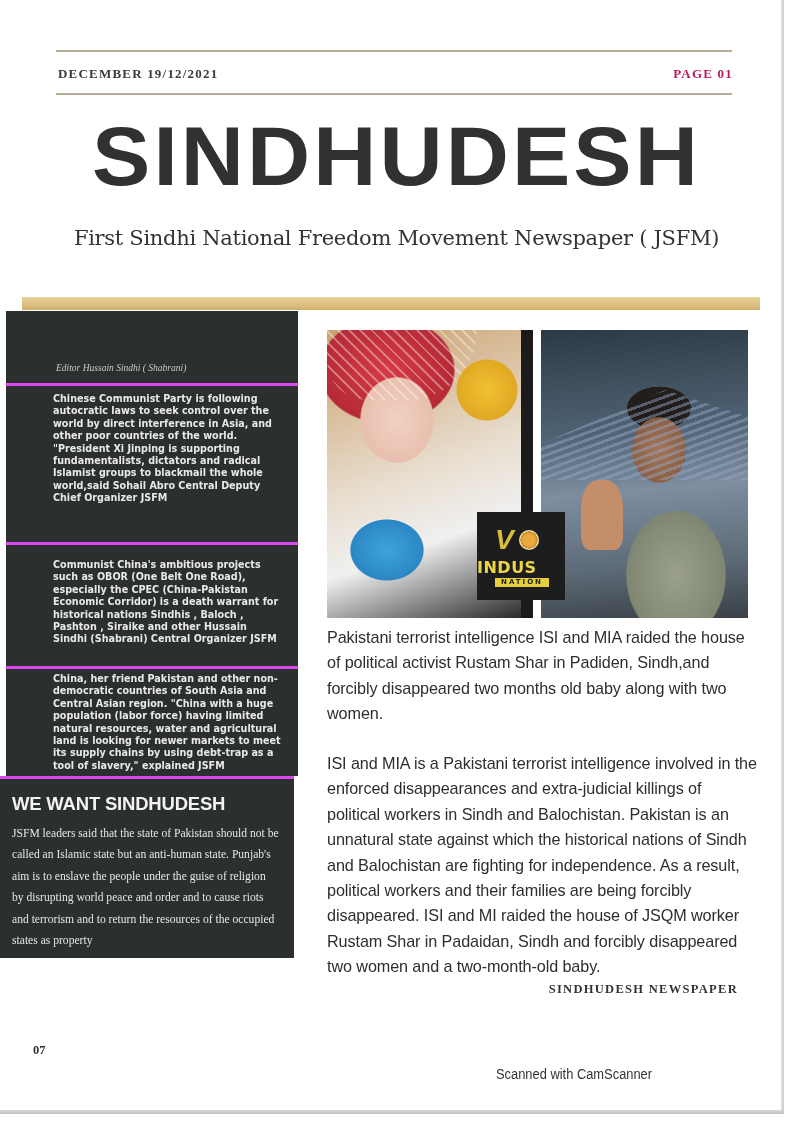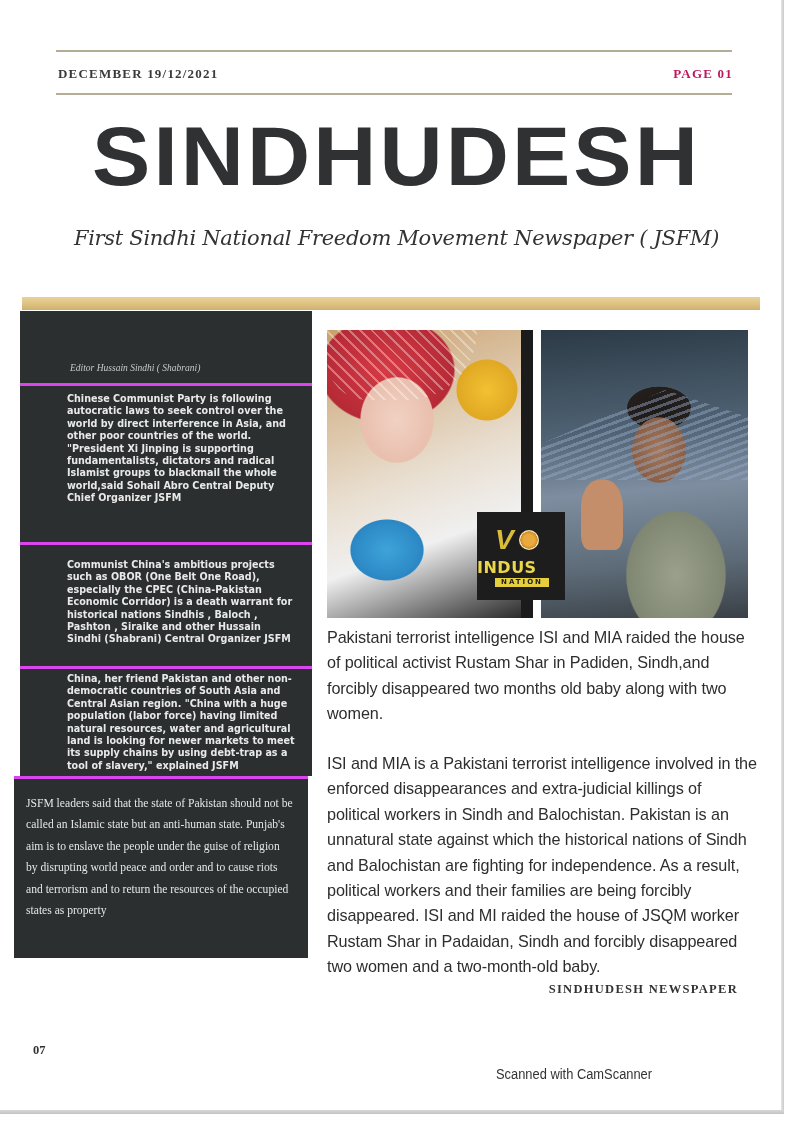--- a/index.html
+++ b/index.html
@@ -10,25 +10,25 @@
     .page-edge-bottom { position: absolute; left: 0; top: 1110px; width: 784px; height: 4px; background: linear-gradient(180deg, #d8d8d8, #c2c2c2); }
 
     .rule { position: absolute; left: 56px; width: 676px; height: 2px; background: #a89f83; opacity: .85; }
     .rule.top { top: 50px; }
     .rule.bot { top: 93px; }
 
     .dateline { position: absolute; top: 66px; left: 58px; font-family: "Liberation Serif", serif; font-weight: bold; font-size: 13px; letter-spacing: 1.2px; color: #3a3a3a; }
     .pageno { position: absolute; top: 66px; right: 60px; font-family: "Liberation Serif", serif; font-weight: bold; font-size: 13px; letter-spacing: 1.2px; color: #be185d; }
 
     .masthead { position: absolute; top: 108px; left: 0; width: 793px; text-align: center; font-family: "Liberation Sans", sans-serif; font-weight: bold; font-size: 84px; letter-spacing: 3px; color: #2f3132; transform: scaleX(1.04); }
-    .tagline { position: absolute; top: 226px; left: 0; width: 793px; text-align: center; font-family: "DejaVu Serif", serif; font-style: italic; font-size: 21px; color: #333; letter-spacing: -0.3px; }
+    .tagline { position: absolute; top: 226px; left: 0; width: 793px; text-align: center; font-family: "DejaVu Serif", serif; font-size: 21px; color: #333; letter-spacing: -0.3px; }
 
     .gold-bar { position: absolute; left: 22px; top: 297px; width: 738px; height: 13px; background: linear-gradient(180deg, #e9d29a, #dcc07f 60%, #cfb06e); }
 
-    .sidebar { position: absolute; left: 20px; top: 311px; width: 292px; }
+    .sidebar { position: absolute; left: 6px; top: 311px; width: 292px; }
     .sb-block { background: #2c2f2f; position: relative; }
     .sb-block + .sb-block { border-top: 3px solid #d946ef; }
     .sb-editor { height: 72px; }
     .sb-editor .editor { position: absolute; left: 50px; top: 52px; font-family: "Liberation Serif", serif; font-style: italic; font-size: 9.5px; color: #c8c8c8; }
     .sb-quote { padding: 6px 16px 6px 47px; }
     .sb-quote p { font-family: "DejaVu Sans", sans-serif; font-weight: bold; font-size: 9.6px; line-height: 12.4px; color: #e9e9e9; }
     .sb-q1 { height: 159px; padding-top: 7px; }
     .sb-q2 { height: 124px; padding-top: 14px; }
     .sb-q3 { height: 110px; padding-top: 4px; overflow: hidden; }
     .sb-want { height: 182px; margin-left: -6px; width: 294px; padding: 14px 14px 0 12px; }
@@ -93,20 +93,21 @@
   <div class="sb-block sb-quote sb-q1">
     <p>Chinese Communist Party is following autocratic laws to seek control over the world by direct interference in Asia, and other poor countries of the world. "President Xi Jinping is supporting fundamentalists, dictators and radical Islamist groups to blackmail the whole world,said Sohail  Abro Central Deputy  Chief Organizer JSFM</p>
   </div>
   <div class="sb-block sb-quote sb-q2">
     <p>Communist China's ambitious projects such as OBOR (One Belt One Road), especially the CPEC (China-Pakistan Economic Corridor) is a death warrant for historical nations Sindhis , Baloch , Pashton , Siraike and other Hussain Sindhi (Shabrani) Central Organizer JSFM</p>
   </div>
   <div class="sb-block sb-quote sb-q3">
     <p>China, her friend Pakistan and other non-democratic countries of South Asia and Central Asian region. "China with a huge population (labor force) having limited natural resources, water and agricultural land is looking for newer markets to meet its supply chains by using debt-trap as a tool of slavery," explained JSFM</p>
   </div>
   <div class="sb-block sb-want">
+    <h2>WE WANT SINDHUDESH</h2>
     <p>JSFM leaders said that the state of Pakistan should not be called an Islamic state but an anti-human state. Punjab's aim is to enslave the people under the guise of religion by disrupting world peace and order and to cause riots and terrorism and to return the resources of the occupied states as property</p>
   </div>
 </aside>
 
 <figure class="photo">
   <div class="photo-left">
     <div class="hat-pattern"></div>
   </div>
   <div class="photo-divider"></div>
   <div class="photo-right">

